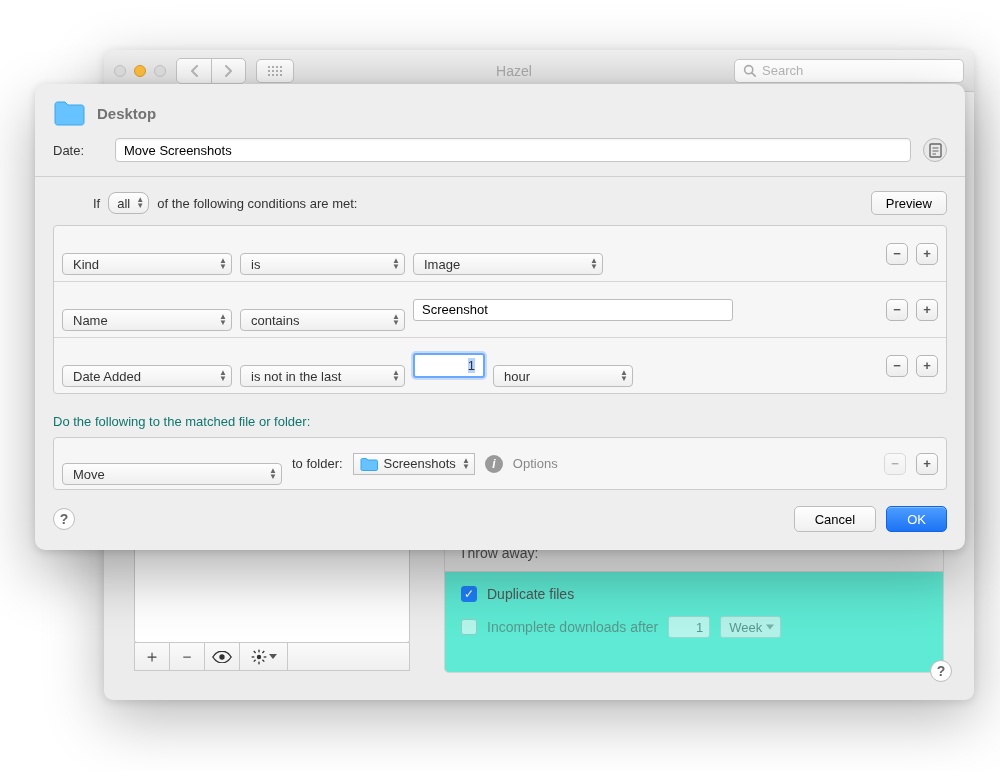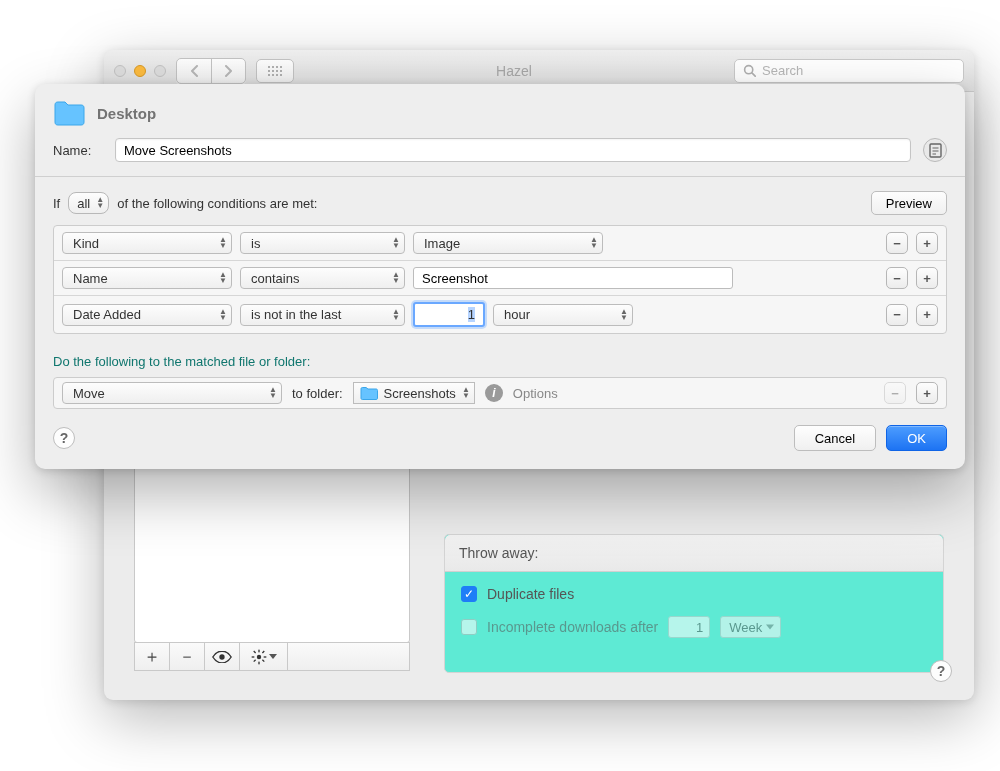--- a/index.html
+++ b/index.html
@@ -134,21 +134,21 @@
     padding:0 8px;font-size:13px;
     box-shadow:inset 0 1px 2px rgba(0,0,0,.05);
   }
   .nameicon{
     width:24px;height:24px;border-radius:50%;border:1px solid #b9b9b9;background:#e9e9e9;
     display:flex;align-items:center;justify-content:center;color:#555;font-size:14px;
   }
   .sep{height:1px;background:#cfcfcf;}
 
   .rulesarea{padding:14px 18px 6px;}
-  .ifrow{display:flex;align-items:center;gap:8px;margin-bottom:10px;}
+  .ifrow{display:flex;align-items:center;gap:8px;margin-bottom:10px;margin-left:40px;}
   .pop{
     height:22px;border:1px solid #b8b8b8;border-radius:8px;background:linear-gradient(#fdfdfd,#efefef);
     display:inline-flex;align-items:center;padding:0 18px 0 8px;position:relative;
     min-width:40px;
   }
   .pop .arrows{
     position:absolute;right:4px;top:50%;transform:translateY(-50%);
     font-size:8px;line-height:6px;color:#666;display:flex;flex-direction:column;
   }
   .previewbtn{
@@ -157,21 +157,21 @@
   }
   .condbox{
     border:1px solid #cccccc;border-radius:4px;background:#f6f6f6;
   }
   .condrow{
     display:flex;align-items:center;padding:6px 8px;gap:8px;
   }
   .condrow + .condrow{border-top:1px solid #d6d6d6;}
   .popfield{
     height:22px;border:1px solid #bcbcbc;border-radius:4px;background:linear-gradient(#fdfdfd,#efefef);
-    display:inline-flex;align-items:center;padding:0 18px 0 10px;position:relative;font-size:13px;
+    display:inline-flex;align-items:center;padding:0 18px 0 10px;position:relative;font-size:13px;margin-top:21px;
   }
   .popfield .arrows{
     position:absolute;right:4px;top:50%;transform:translateY(-50%);
     font-size:8px;line-height:6px;color:#666;display:flex;flex-direction:column;
   }
   .textinput{
     height:22px;border:1px solid #bcbcbc;border-radius:3px;background:#fff;padding:0 8px;
     font-size:13px;
   }
   .numinput{
@@ -326,21 +326,21 @@
 <div class="sheet">
   <div class="sheet-hdr">
     <span class="foldericon">
       <svg viewBox="0 0 32 26">
           <path d="M2 5 C2 3 3 2 5 2 L12 2 L15 5 L28 5 C30 5 31 6 31 8 L31 22 C31 24 30 25 28 25 L5 25 C3 25 2 24 2 22 Z" fill="#66c3ff" stroke="#3aa6ea"></path>
         </svg>
     </span>
     <span class="sheet-title">Desktop</span>
   </div>
   <div class="namerow">
-    <span class="namelabel">Name:</span>
+    <span class="namelabel">Date:</span>
     <input class="nameinput" value="Move Screenshots" style="">
     <div class="nameicon">
       <svg width="13" height="15" viewBox="0 0 13 15">
         <rect x="1" y="1" width="11" height="13" rx="1" fill="none" stroke="#666" stroke-width="1.4"></rect>
         <line x1="3.5" y1="5" x2="9.5" y2="5" stroke="#666" stroke-width="1.2"></line>
         <line x1="3.5" y1="8" x2="9.5" y2="8" stroke="#666" stroke-width="1.2"></line>
         <line x1="3.5" y1="11" x2="7" y2="11" stroke="#666" stroke-width="1.2"></line>
       </svg>
     </div>
   </div>

